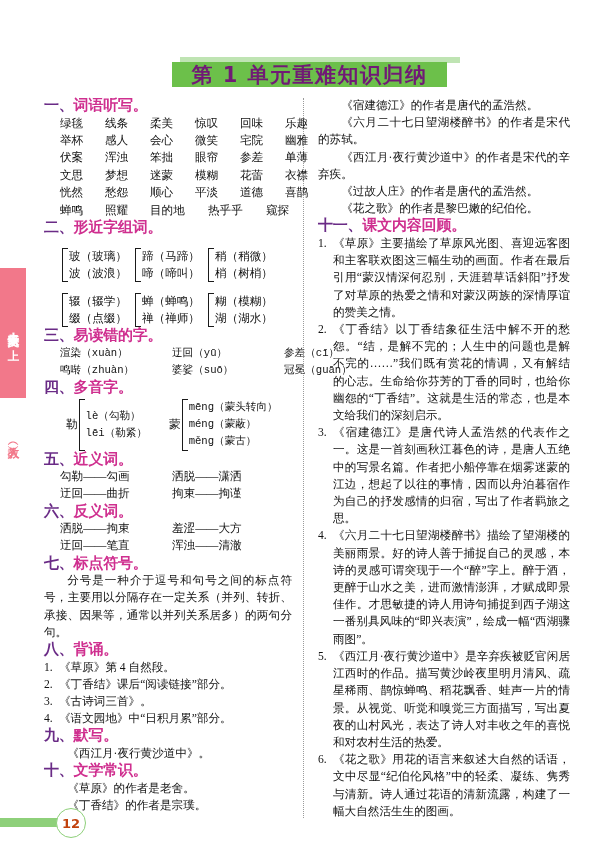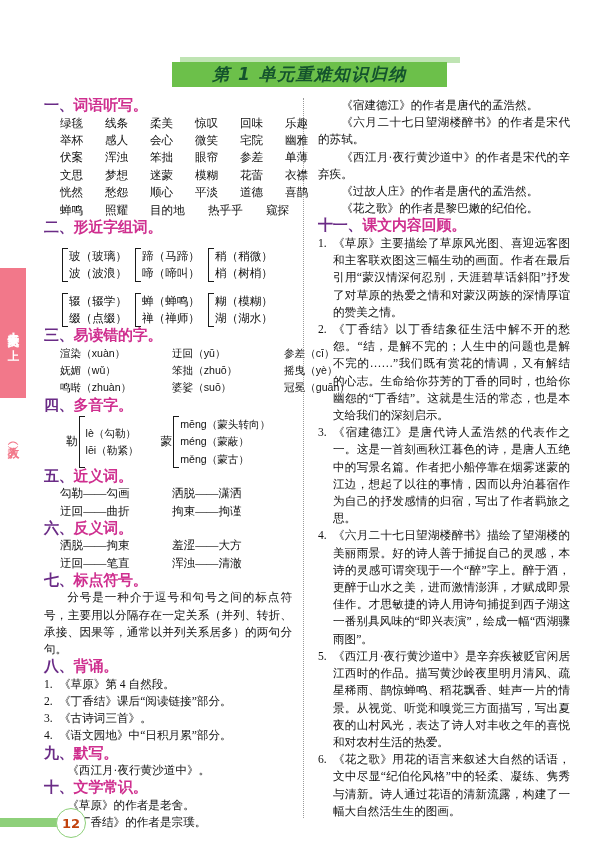--- a/index.html
+++ b/index.html
@@ -87,26 +87,25 @@
     left: 0;
     top: 5px;
     width: 275px;
     height: 25px;
     background: #6cc04a;
     display: flex;
     align-items: center;
     justify-content: center;
   }
   #header-title {
-    color: #14532d;
-    font-size: 17px;
+    color: #701a75;
+    font-size: 21px;
     font-weight: bold;
     letter-spacing: 1.5px;
     font-family: "DejaVu Sans", sans-serif;
-    font-style: italic;
   }
 
   
   .col {
     position: absolute;
     top: 97px;
     font-size: 11.6px;
     line-height: 17.1px;
   }
   #col-left  { left: 44px;  width: 248px; }
@@ -184,21 +183,21 @@
     width: 5px;
     align-self: stretch;
     border: 1px solid #1a1a1a;
     border-right: none;
     margin-right: 1px;
   }
   .brklines { display: block; }
   .brklines > div { line-height: 17.2px; white-space: nowrap; }
 
   .py {
-    font-family: Liberation Sans, sans-serif;
+    font-family: Liberation Mono, monospace;
     font-size: 10.6px;
   }
 
   
   .dy-row {
     display: flex;
     padding-left: 22px;
     margin-top: 2px;
   }
   .dy-item { display: flex; align-items: center; margin-right: 22px; }
@@ -366,25 +365,20 @@
 
   <div class="sec-head">
     <span class="ord">三、</span><span>易读错的字。</span>
   </div>
   <div class="pairrow">
     <span class="p py">渲染（xuàn）</span>
     <span class="p py">迂回（yū）</span>
     <span class="p py">参差（cī）</span>
   </div>
   <div class="pairrow">
-    <span class="p py">妩媚（wǔ）</span>
-    <span class="p py">笨拙（zhuō）</span>
-    <span class="p py">摇曳（yè）</span>
-  </div>
-  <div class="pairrow">
     <span class="p py">鸣啭（zhuàn）</span>
     <span class="p py">婆娑（suō）</span>
     <span class="p py">冠冕（guān）</span>
   </div>
 
   <div class="sec-head">
     <span class="ord">四、</span><span>多音字。</span>
   </div>
   <div class="dy-row">
     <div class="dy-item">

